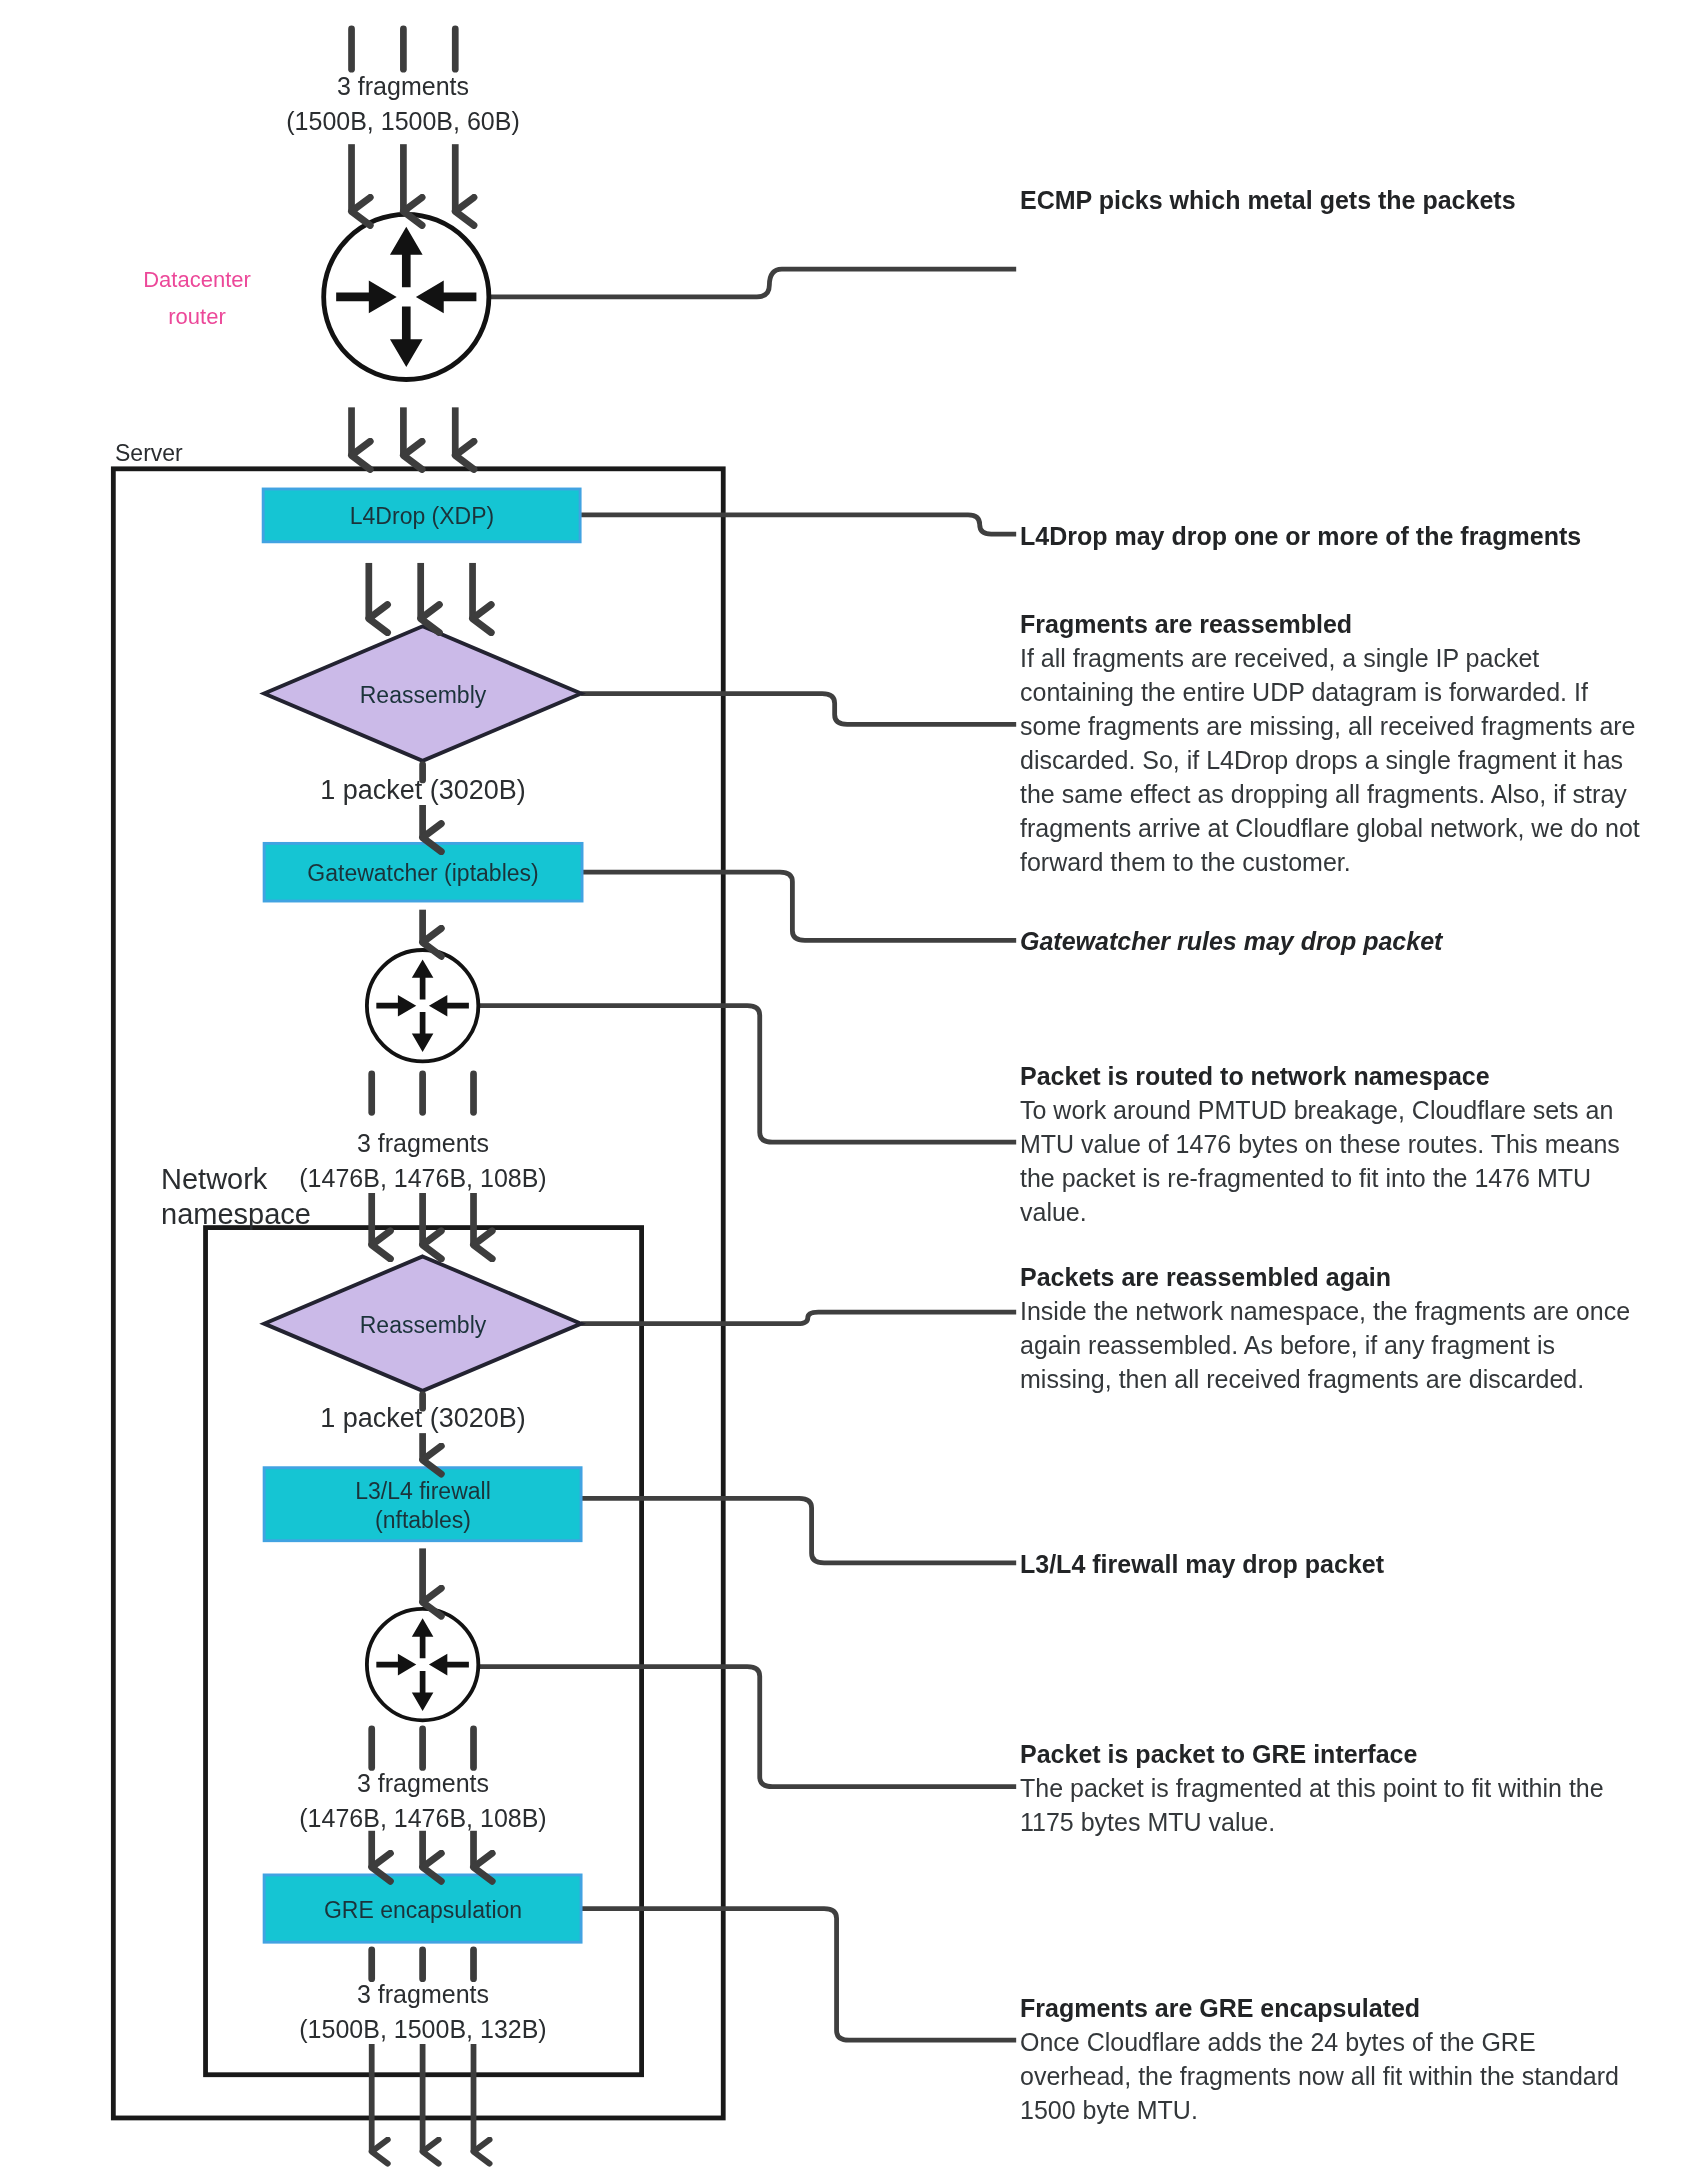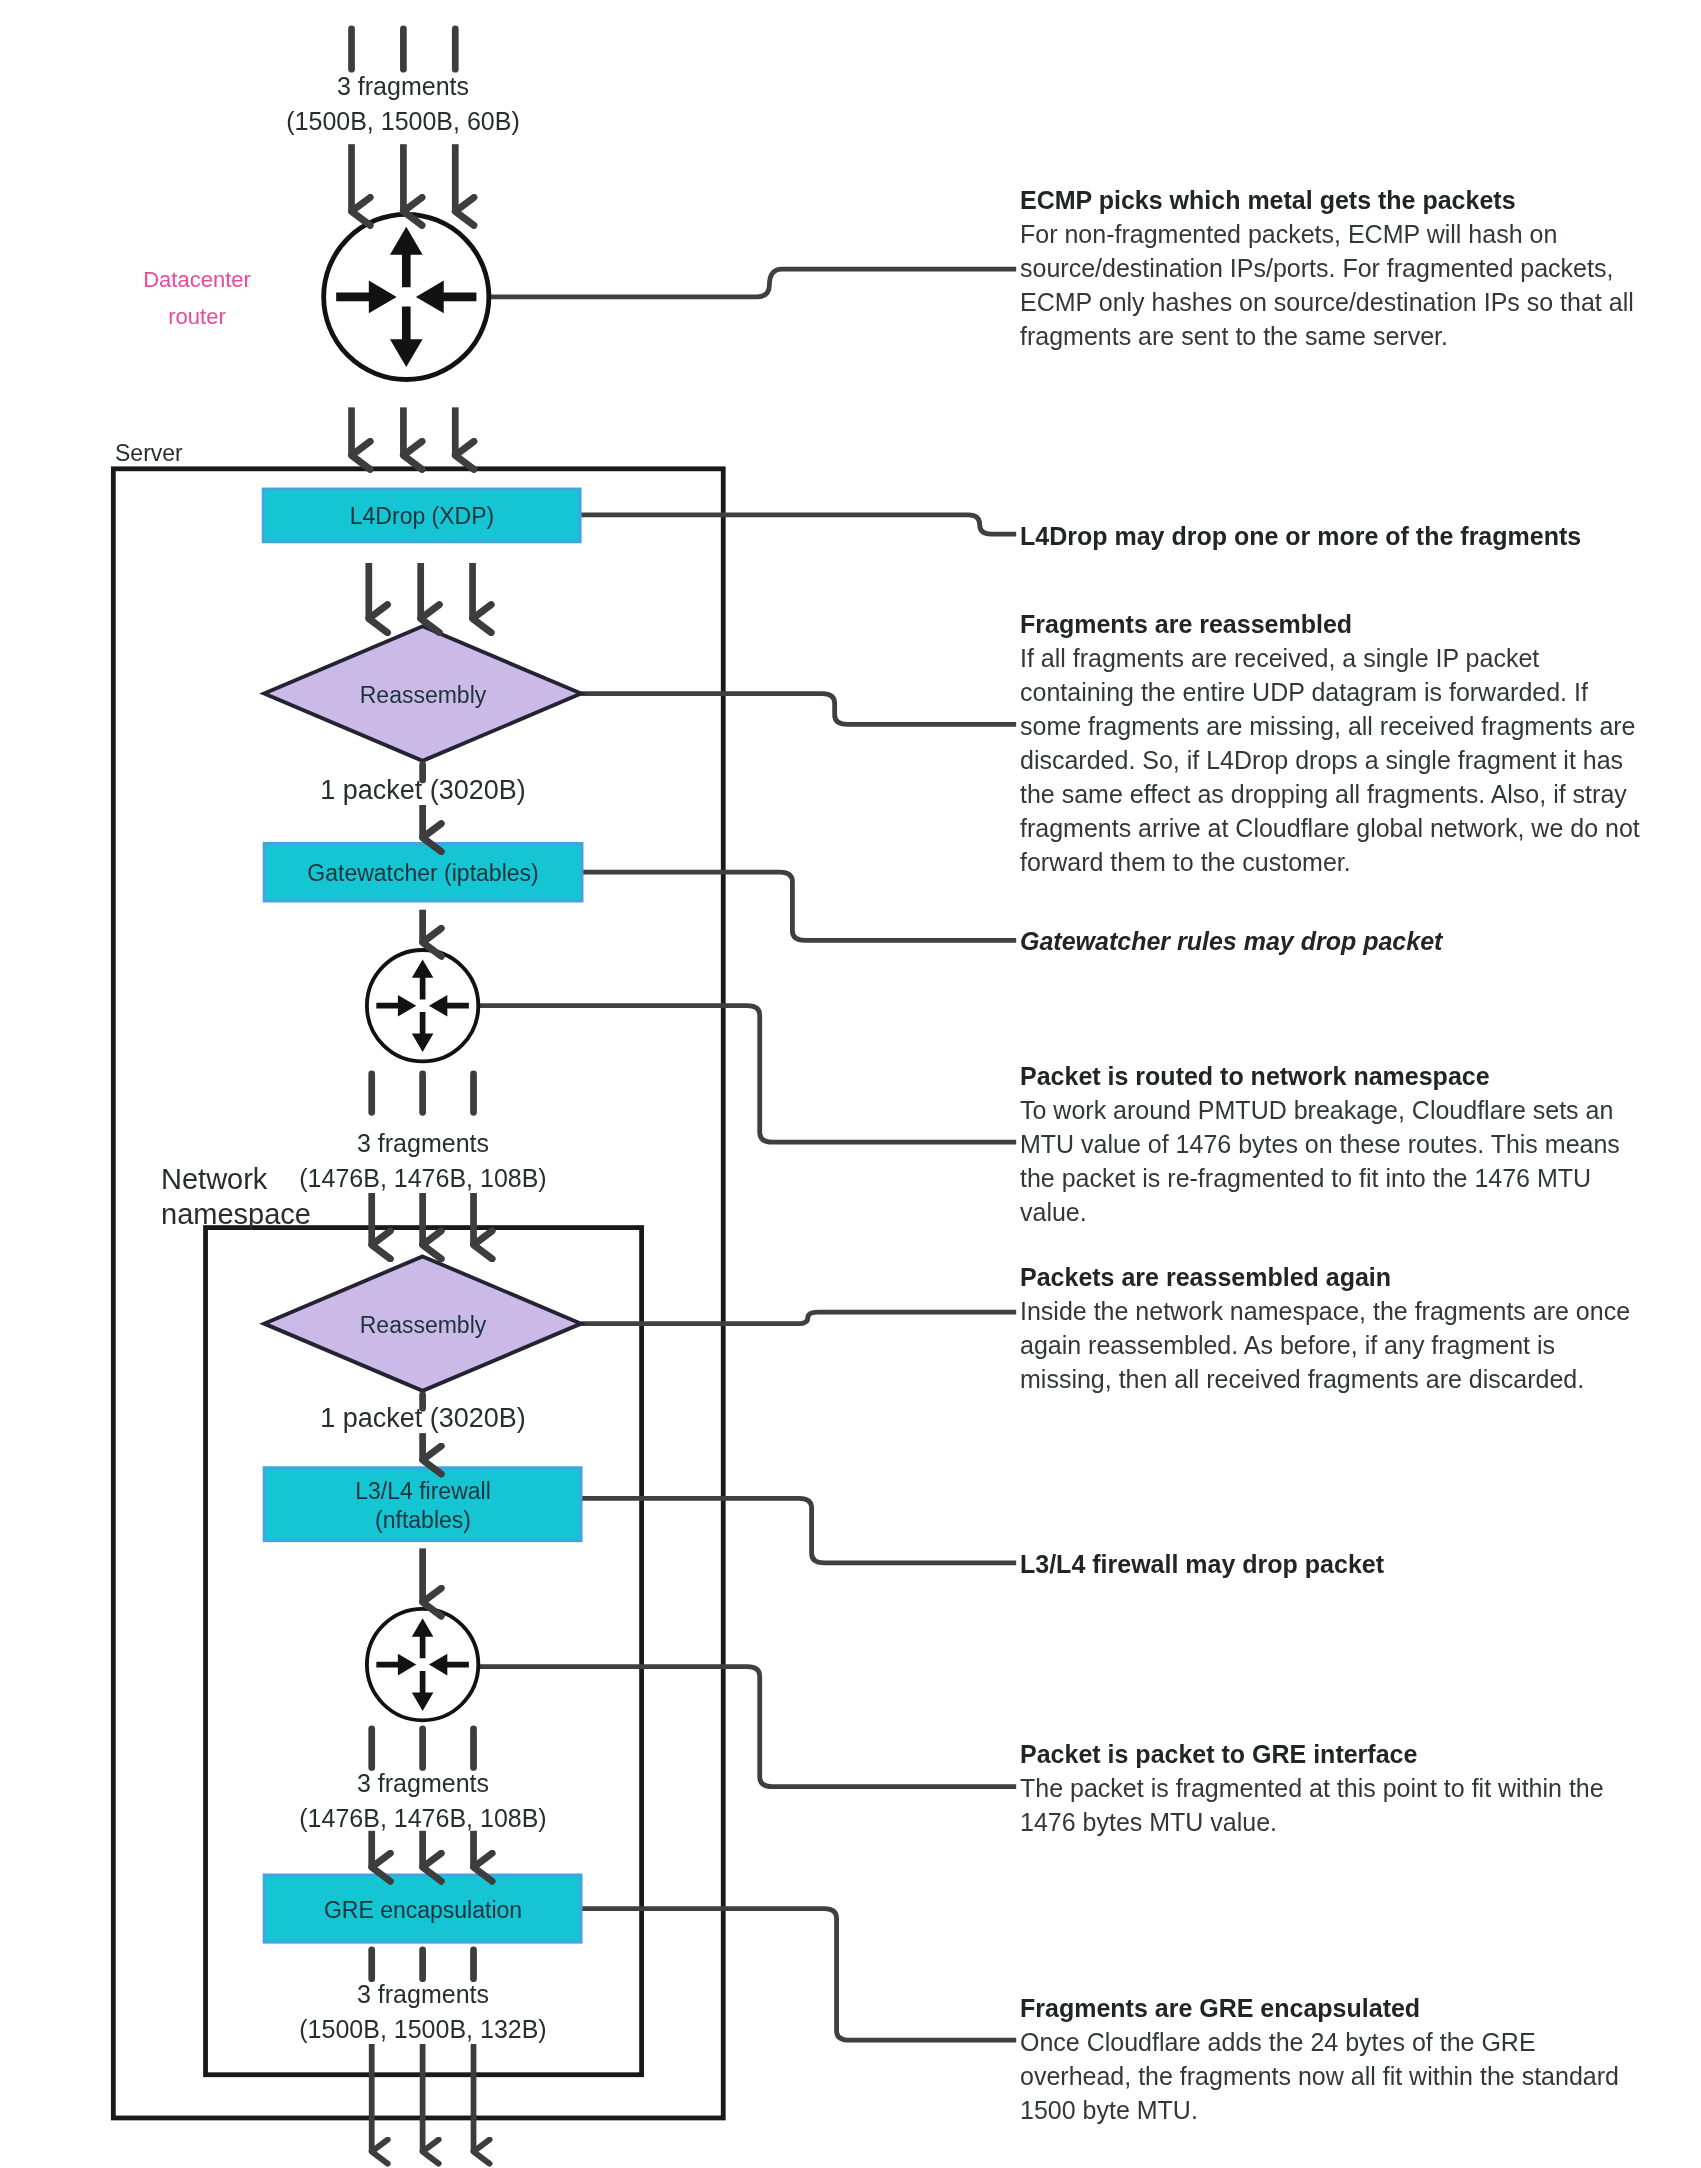--- a/index.html
+++ b/index.html
@@ -155,21 +155,20 @@
   <div class="txt ctr frag-label" style="left:423px;top:1783px;">3 fragments</div>
   <div class="txt ctr frag-label" style="left:423px;top:1818px;">(1476B, 1476B, 108B)</div>
 
   <div class="txt ctr node-label" style="left:423px;top:1910px;">GRE encapsulation</div>
 
   <div class="txt ctr frag-label" style="left:423px;top:1994px;">3 fragments</div>
   <div class="txt ctr frag-label" style="left:423px;top:2029px;">(1500B, 1500B, 132B)</div>
 
   <div class="ann" style="top:183px;">
     <div class="ann-title">ECMP picks which metal gets the packets</div>
-    <div class="ann-body">For non-fragmented packets, ECMP will hash on source/destination IPs/ports. For fragmented packets, ECMP only hashes on source/destination IPs so that all fragments are sent to the same server.</div>
   </div>
 
   <div class="ann" style="top:519px;">
     <div class="ann-title">L4Drop may drop one or more of the fragments</div>
   </div>
 
   <div class="ann" style="top:607px;">
     <div class="ann-title">Fragments are reassembled</div>
     <div class="ann-body">If all fragments are received, a single IP packet containing the entire UDP datagram is forwarded. If some fragments are missing, all received fragments are discarded. So, if L4Drop drops a single fragment it has the same effect as dropping all fragments. Also, if stray fragments arrive at Cloudflare global network, we do not forward them to the customer.</div>
   </div>
@@ -187,21 +186,21 @@
     <div class="ann-title">Packets are reassembled again</div>
     <div class="ann-body">Inside the network namespace, the fragments are once again reassembled. As before, if any fragment is missing, then all received fragments are discarded.</div>
   </div>
 
   <div class="ann" style="top:1547px;">
     <div class="ann-title">L3/L4 firewall may drop packet</div>
   </div>
 
   <div class="ann" style="top:1737px;">
     <div class="ann-title">Packet is packet to GRE interface</div>
-    <div class="ann-body">The packet is fragmented at this point to fit within the 1476 bytes MTU value.</div>
+    <div class="ann-body">The packet is fragmented at this point to fit within the 1175 bytes MTU value.</div>
   </div>
 
   <div class="ann" style="top:1991px;">
     <div class="ann-title">Fragments are GRE encapsulated</div>
     <div class="ann-body">Once Cloudflare adds the 24 bytes of the GRE overhead, the fragments now all fit within the standard 1500 byte MTU.</div>
   </div>
 
 </div>
 
 

